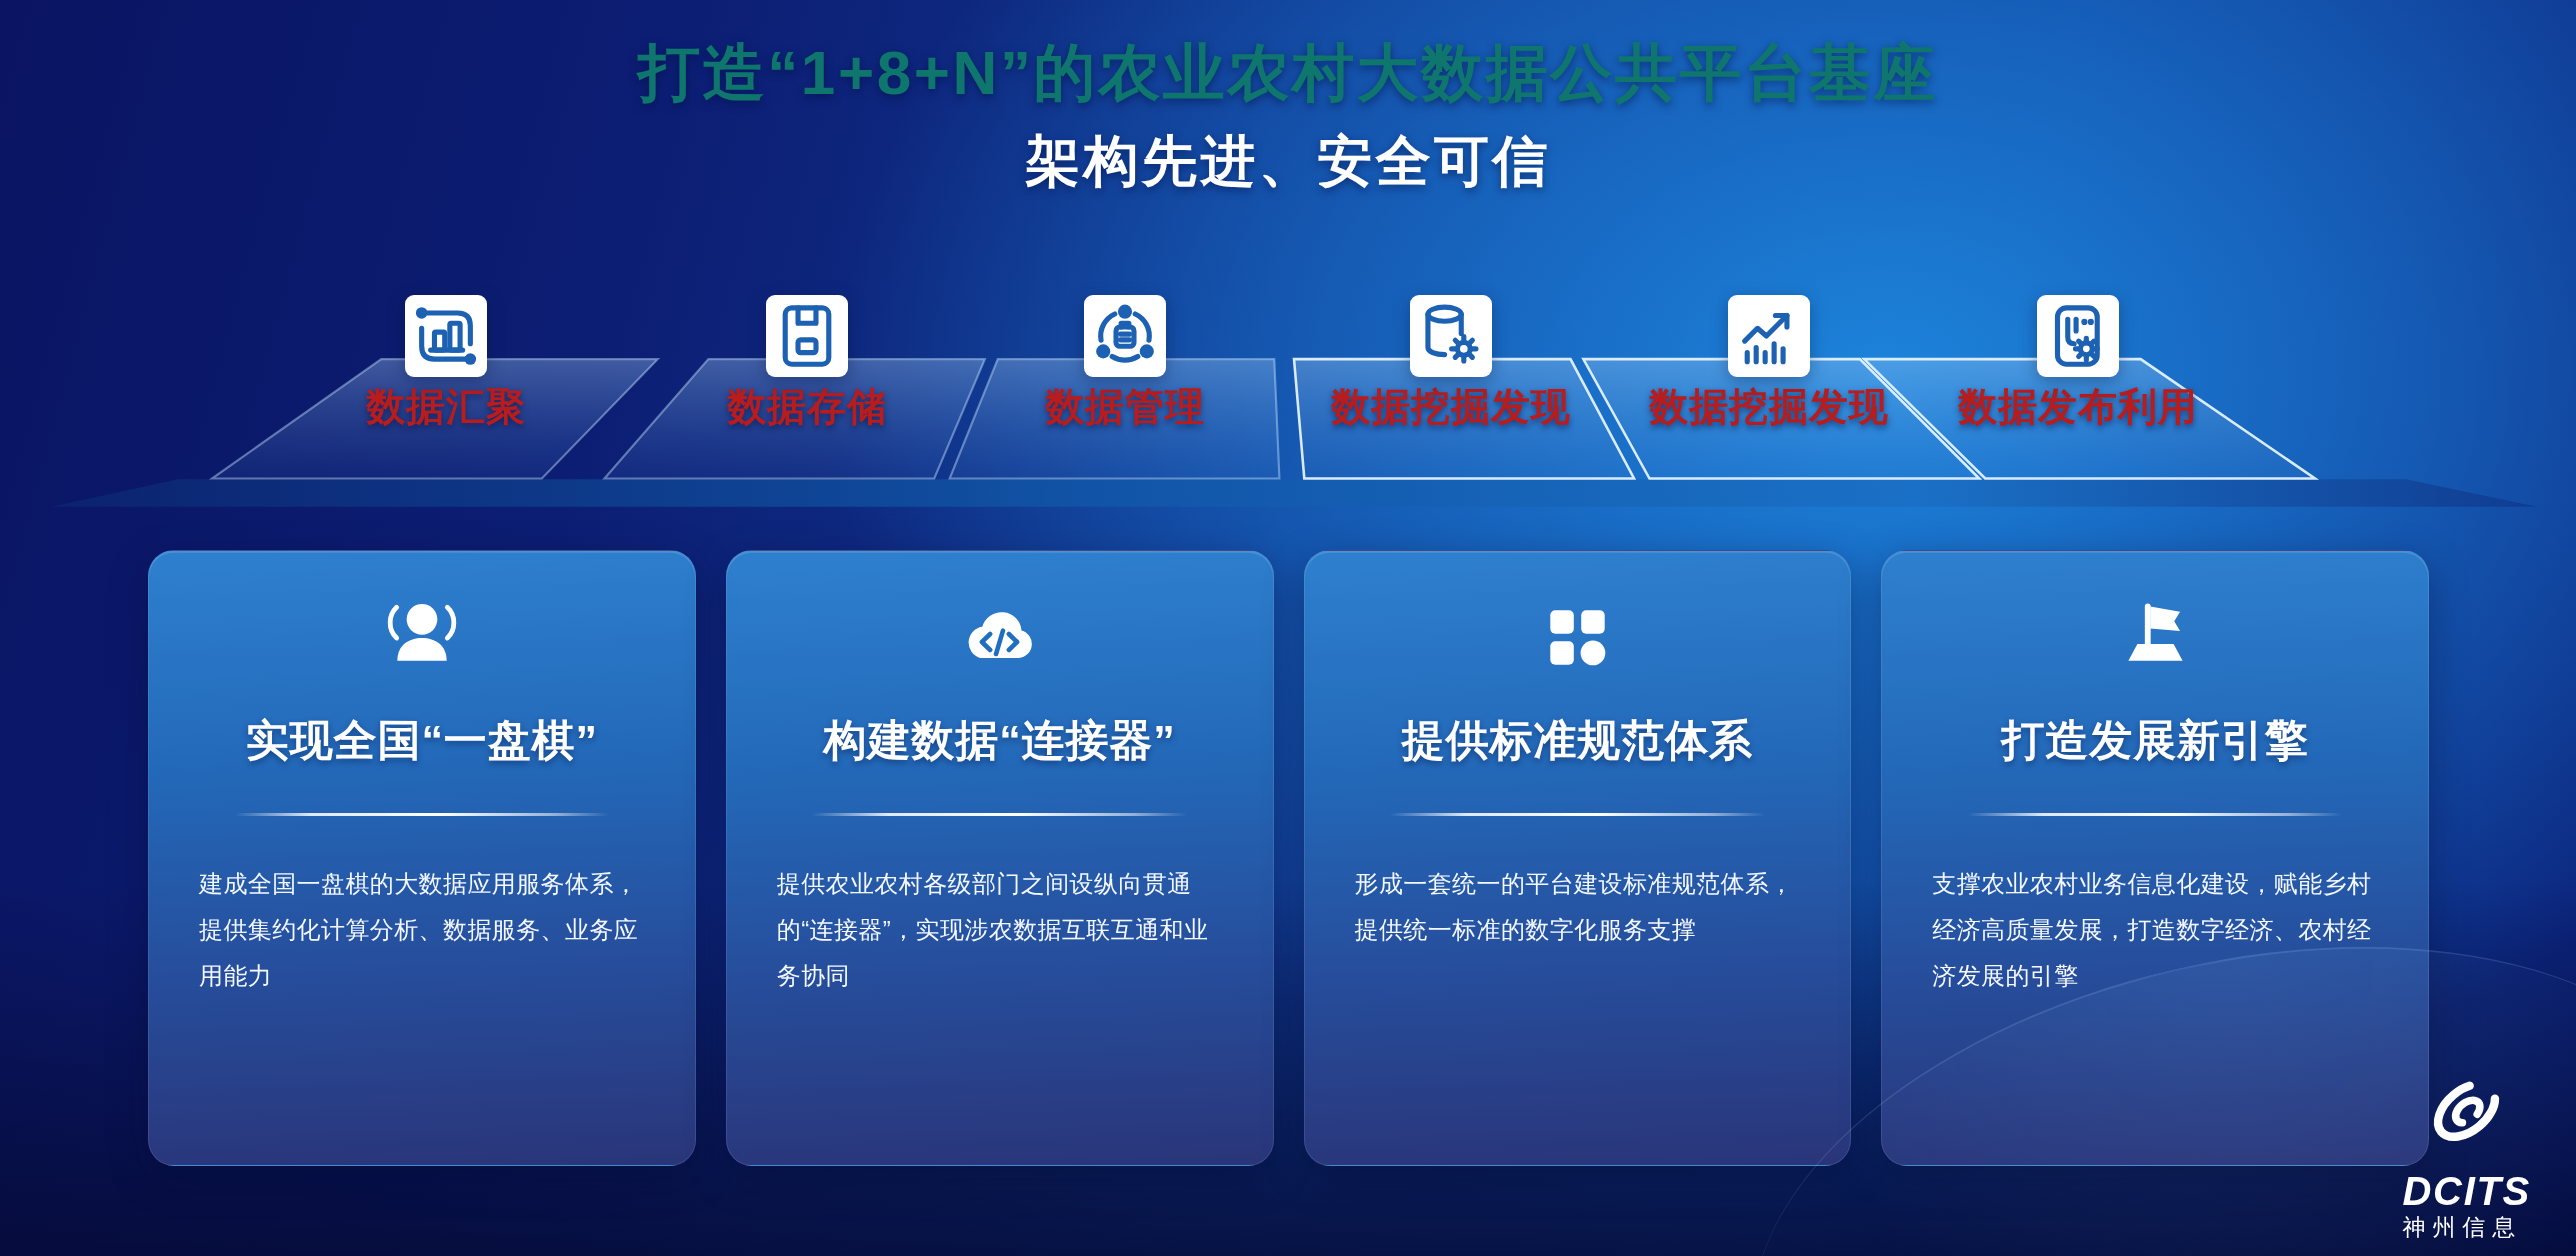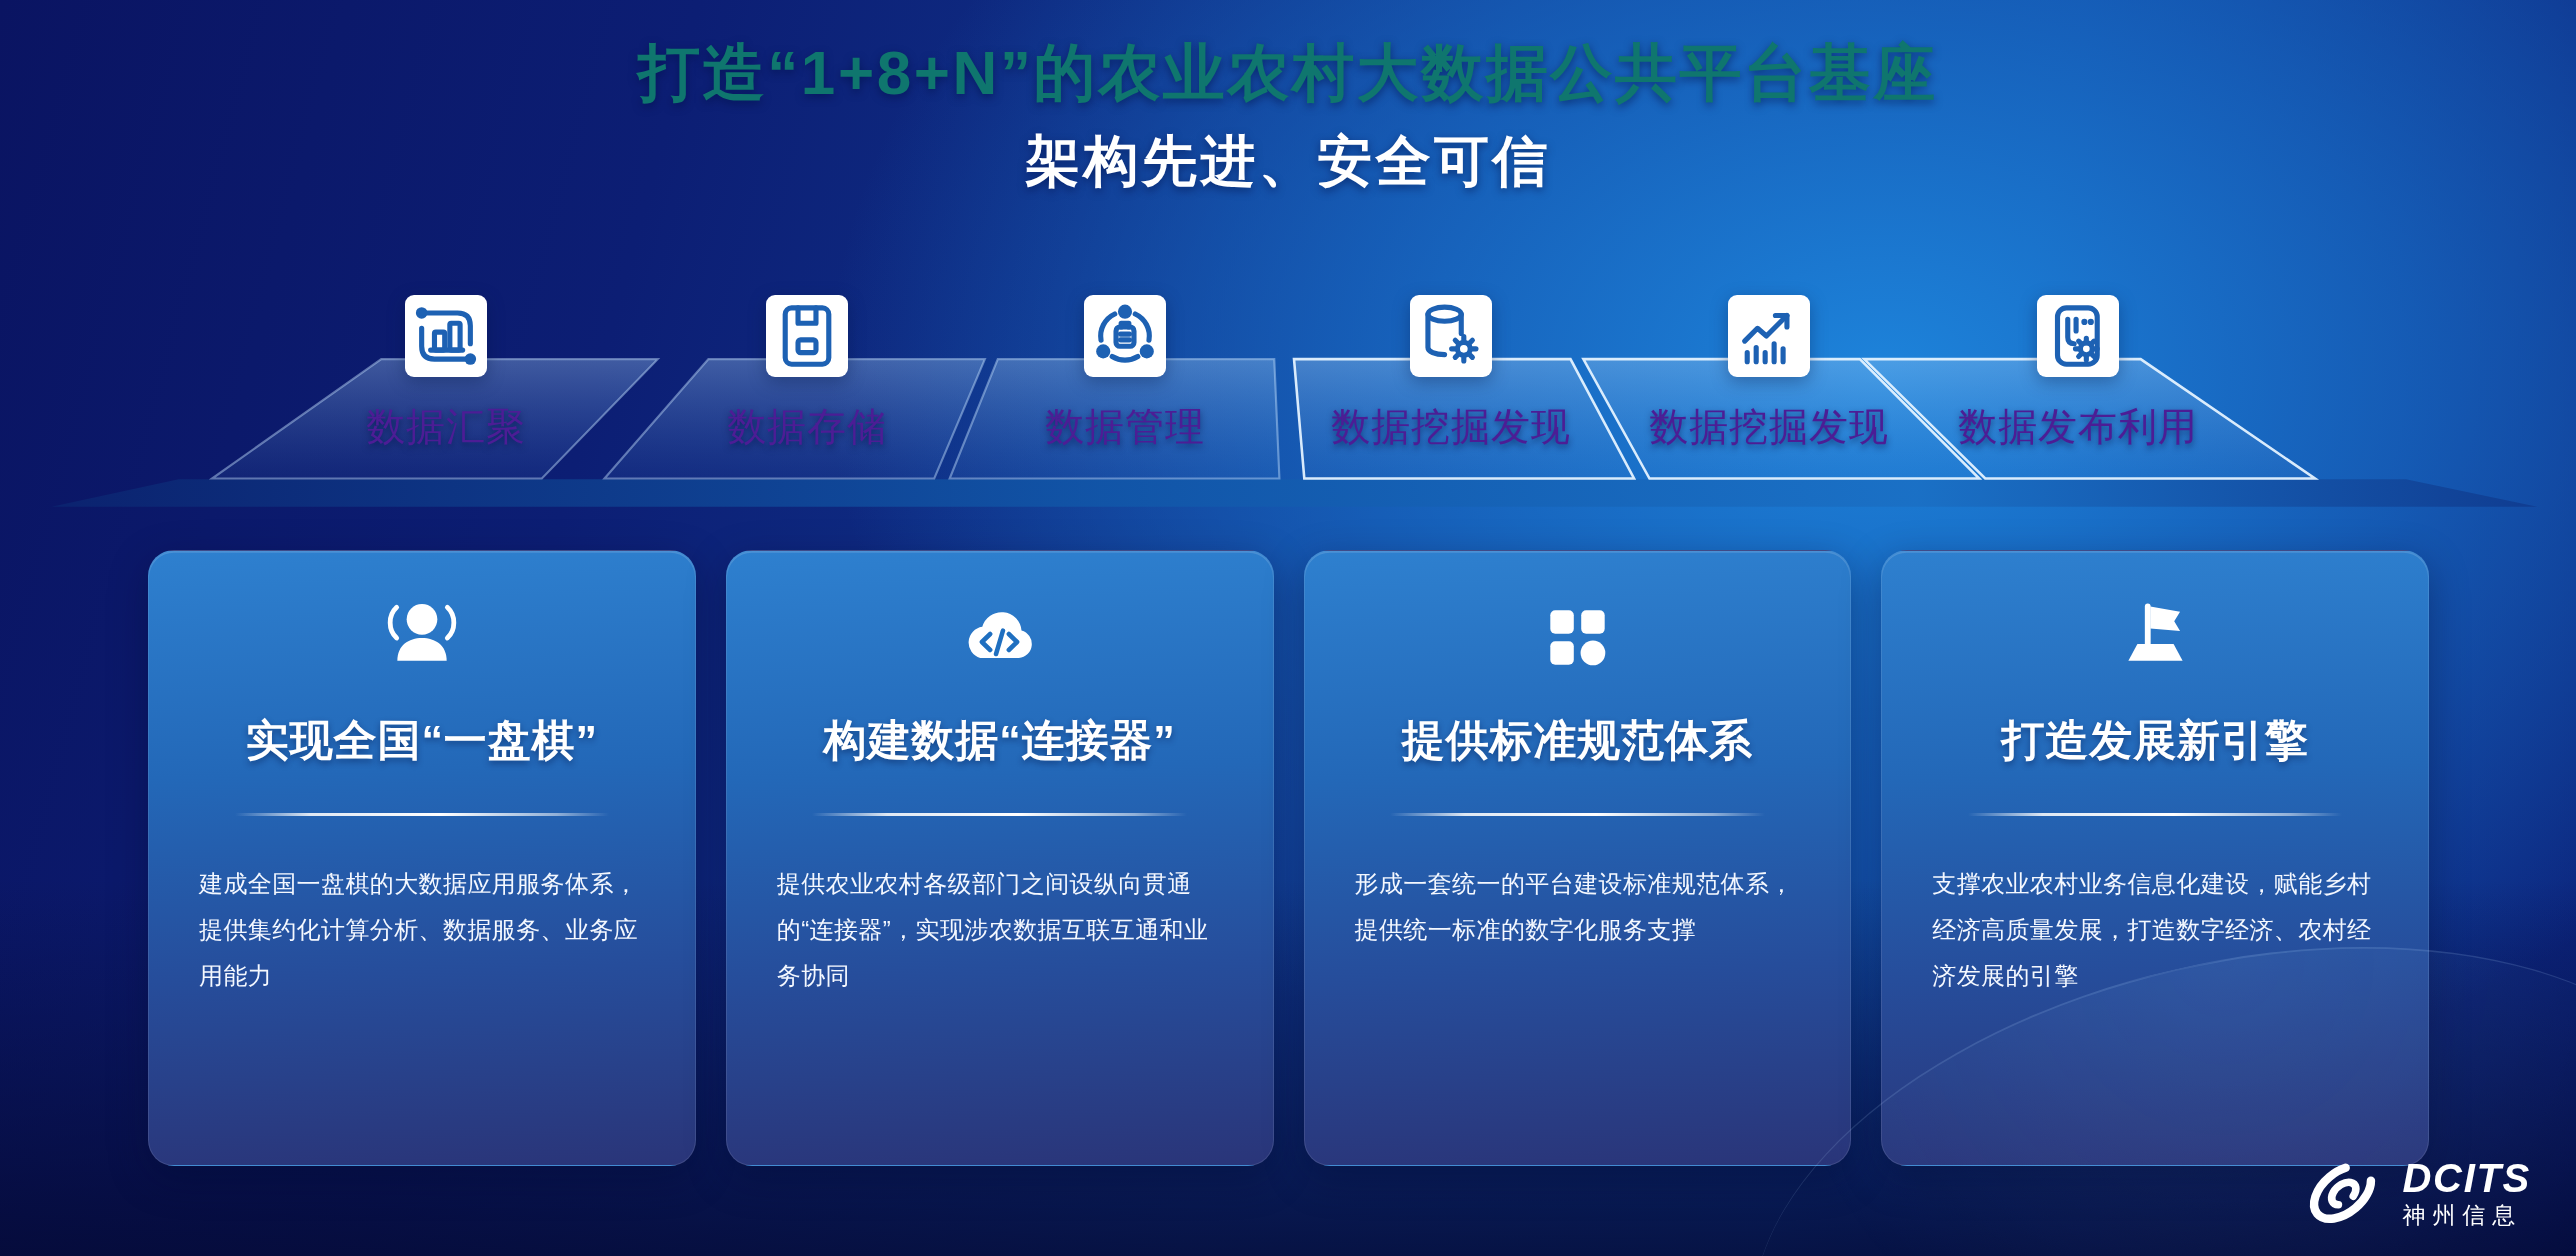--- a/index.html
+++ b/index.html
@@ -14,39 +14,39 @@
   .abs{position:absolute;}
   
   .title1{top:31px;left:0;width:2576px;text-align:center;color:#0f766e;font-weight:bold;
           font-size:62px;letter-spacing:2.6px;text-shadow:0 3.4px 8.6px rgba(0,15,70,.55);}
   .title2{top:125px;left:0;width:2576px;text-align:center;color:#fff;font-weight:bold;
           font-size:55px;letter-spacing:3.4px;text-shadow:0 3.4px 8.6px rgba(0,15,70,.55);}
   
   .pipe-svg{top:0;left:0;}
   .pipe-col{top:295px;width:326px;text-align:center;}
   .pipe-icon{display:inline-block;filter:drop-shadow(0 5.2px 8.6px rgba(0,20,70,.35));}
-  .pipe-label{margin-top:20px;font-size:39px;font-weight:normal;color:#4c1d95;
+  .pipe-label{margin-top:0;font-size:39px;font-weight:bold;color:#b91c1c;
               text-shadow:0 2.6px 6px rgba(0,20,70,.6);letter-spacing:0.9px;}
   
   .cards{top:550px;left:148px;width:2281px;display:flex;gap:30px;}
   .card{flex:1;height:616px;border-radius:26px;box-sizing:border-box;padding:0 50px;
         background:linear-gradient(178deg,#2e80cf 0%,#2368b8 36%,#264d9b 68%,#2a3579 100%);
         border:0.9px solid rgba(255,255,255,.10);
         box-shadow:0 12px 38px rgba(0,10,50,.38), inset 0 1.7px 0 rgba(255,255,255,.14);}
   .card-icon{height:101px;margin-top:36px;display:flex;align-items:center;justify-content:center;}
   .card-title{margin-top:24px;text-align:center;font-size:43px;font-weight:bold;color:#fff;
               letter-spacing:0.9px;text-shadow:0 2.6px 6px rgba(0,20,70,.45);}
   .card-divider{margin:43px auto 0;width:84%;height:2.6px;
       background:linear-gradient(90deg,rgba(255,255,255,0) 0%,rgba(255,255,255,.85) 20%,#ffffff 55%,rgba(255,255,255,.5) 86%,rgba(255,255,255,0) 100%);}
   .card-body{margin-top:45px;font-size:24px;color:#f4f8ff;line-height:1.92;letter-spacing:0.4px;}
   
   .corner-glow{right:-155px;bottom:-258px;width:987px;height:550px;border-radius:50%;
       border-top:2.6px solid rgba(185,222,255,.14);transform:rotate(-13deg);
       background:radial-gradient(ellipse at 55% 0%, rgba(150,205,255,.08), rgba(0,0,0,0) 60%);}
-  .logo{right:45px;bottom:17px;display:flex;align-items:center;gap:13.7px;}
+  .logo{right:45px;bottom:17px;display:flex;align-items:center;gap:13.7px;flex-direction:column;}
   .logo-text{display:flex;flex-direction:column;line-height:1;}
   .logo-name{font-size:40px;font-weight:bold;font-style:italic;color:#fff;letter-spacing:1.7px;}
   .logo-sub{font-size:23px;color:#fff;letter-spacing:6.9px;margin-top:5.2px;}
   svg .st{stroke:#1d61b3;fill:none;stroke-width:4;stroke-linecap:round;stroke-linejoin:round;}
   svg .stf{fill:#1d61b3;stroke:none;}
 </style>
 </head>
 <body>
 
 <div class="abs title1">打造“1+8+N”的农业农村大数据公共平台基座</div>

